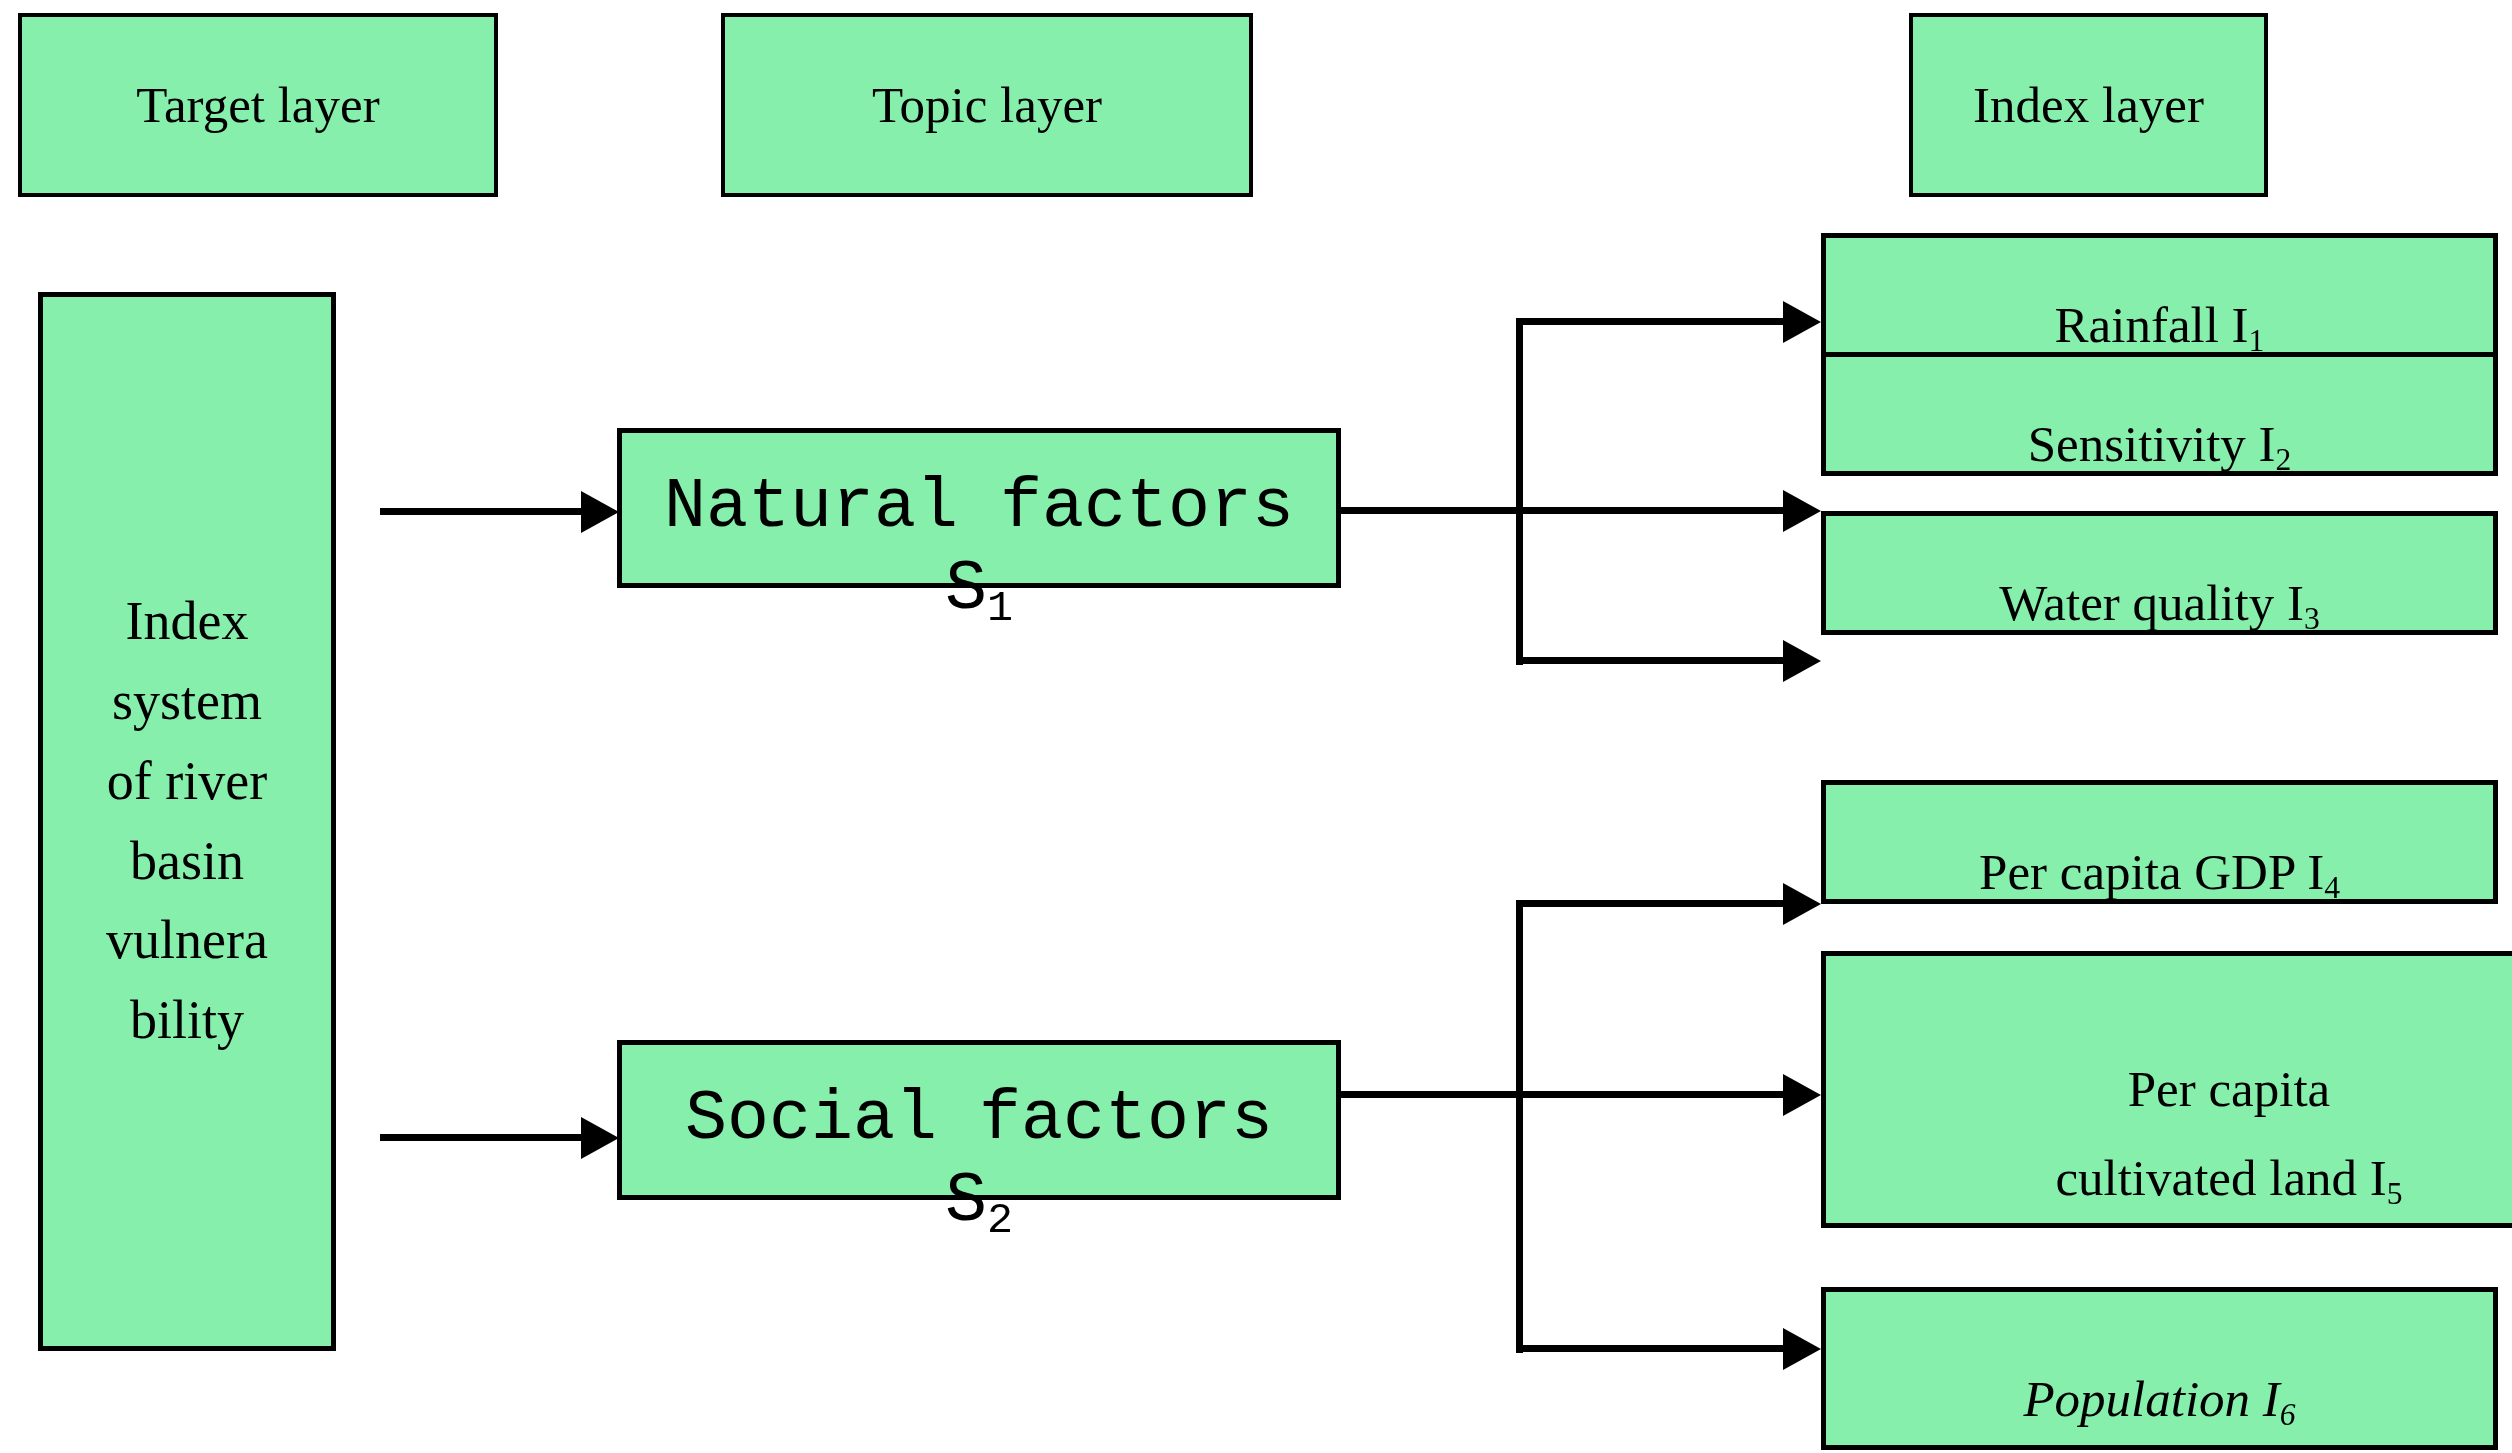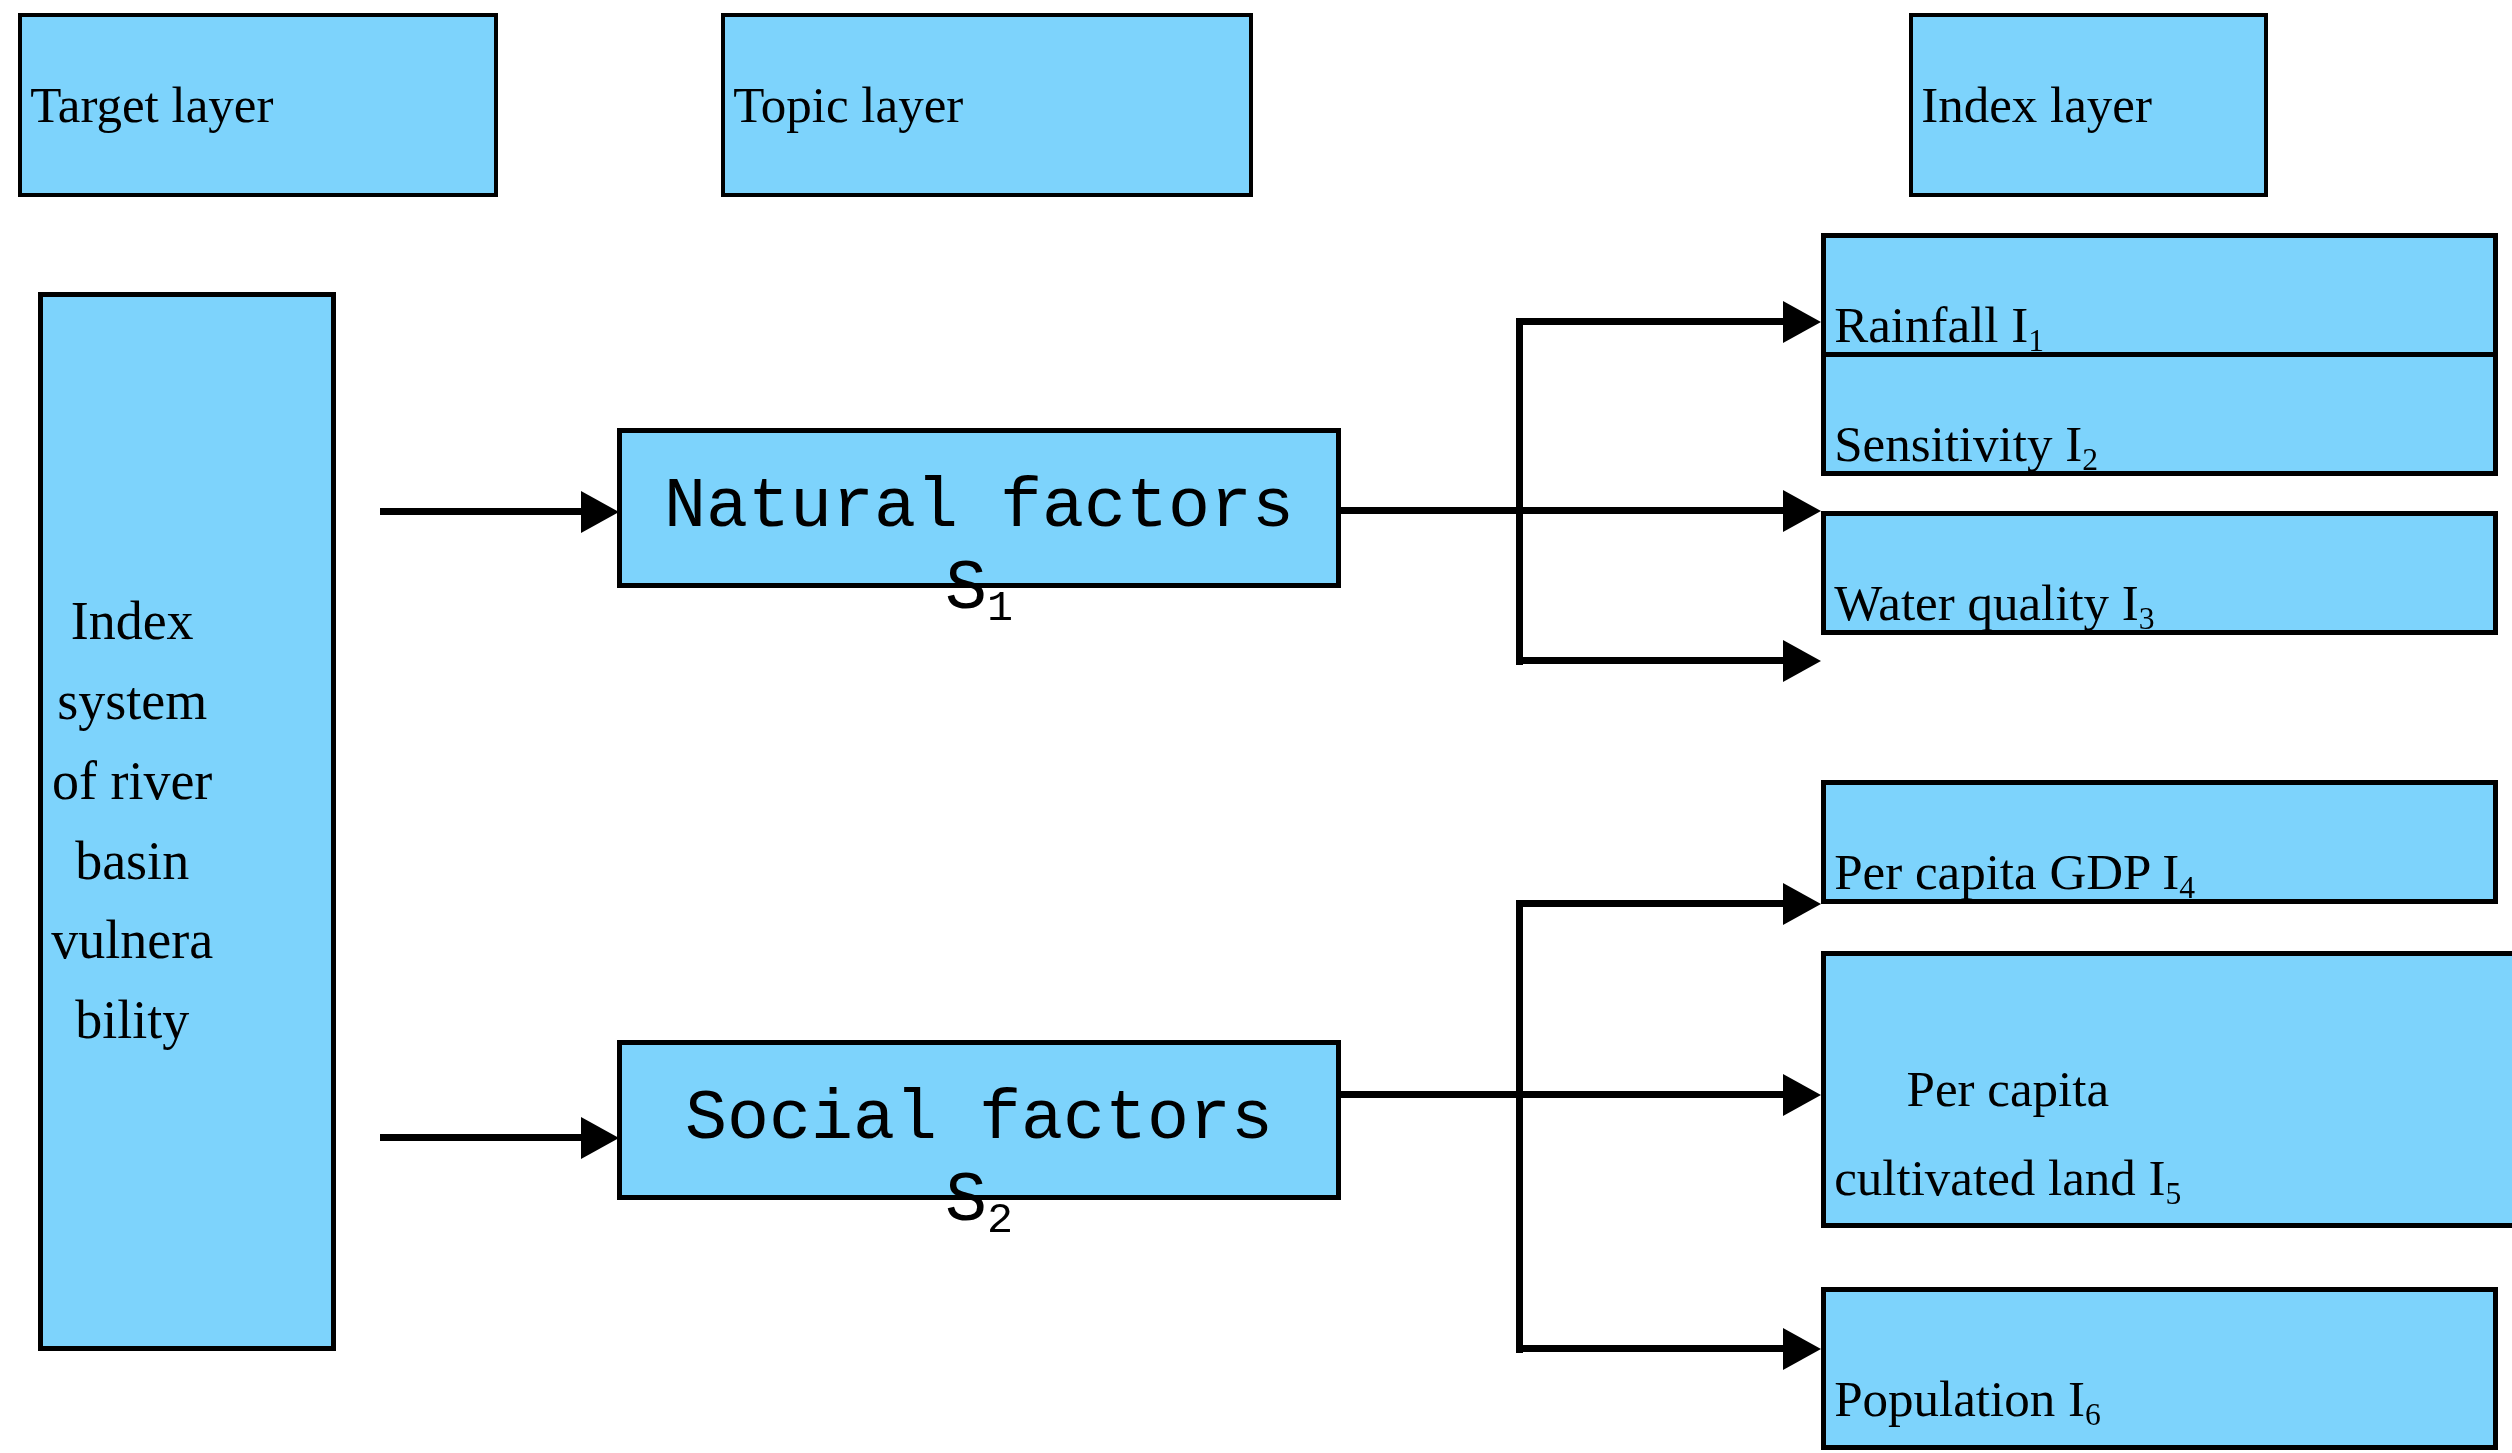--- a/index.html
+++ b/index.html
@@ -18,23 +18,24 @@
     height: 1454px;
     background: #ffffff;
     overflow: hidden;
   }
 
   
   .box {
     position: absolute;
     box-sizing: border-box;
     border: 5.7px solid #000000;
-    background: #7dd3fc;
+    background: #86efac;
     display: flex;
     align-items: center;
+    justify-content: center;
     text-align: center;
     line-height: 1.18;
     color: #000000;
   }
   .box .txt {
     display: block;
     padding: 0 8.2px;
     white-space: pre-line;
   }
 
@@ -137,21 +138,21 @@
     </span>
   </div>
 
   <div class="box" style="left:1821px; top:951px; width:816px; height:277px;">
     <span class="txt t-index2">
       <span>Per capita
 cultivated land I</span><sub>5</sub>
     </span>
   </div>
 
-  <div class="box" style="left:1821px; top:1287px; width:677px; height:163px;">
+  <div class="box" style="left:1821px; top:1287px; width:677px; height:163px;font-style:italic;">
     <span class="txt t-index">
       <span>Population I</span><sub>6</sub>
     </span>
   </div>
 
   <div class="hline" style="left:380px; top:508px; width:204px;"></div>
   <div class="arrowhead" style="left:581px; top:491px;"></div>
 
   <div class="hline" style="left:380px; top:1134px; width:204px;"></div>
   <div class="arrowhead" style="left:581px; top:1117px;"></div>

